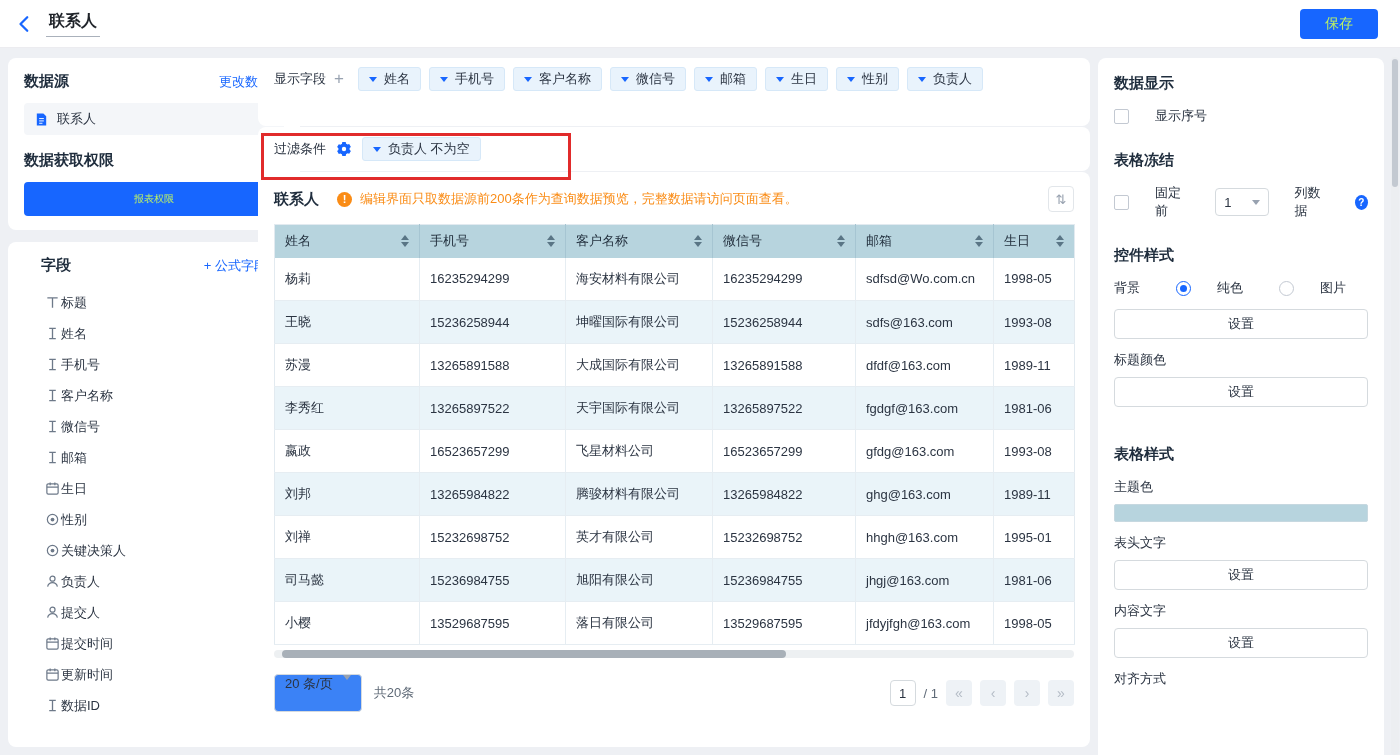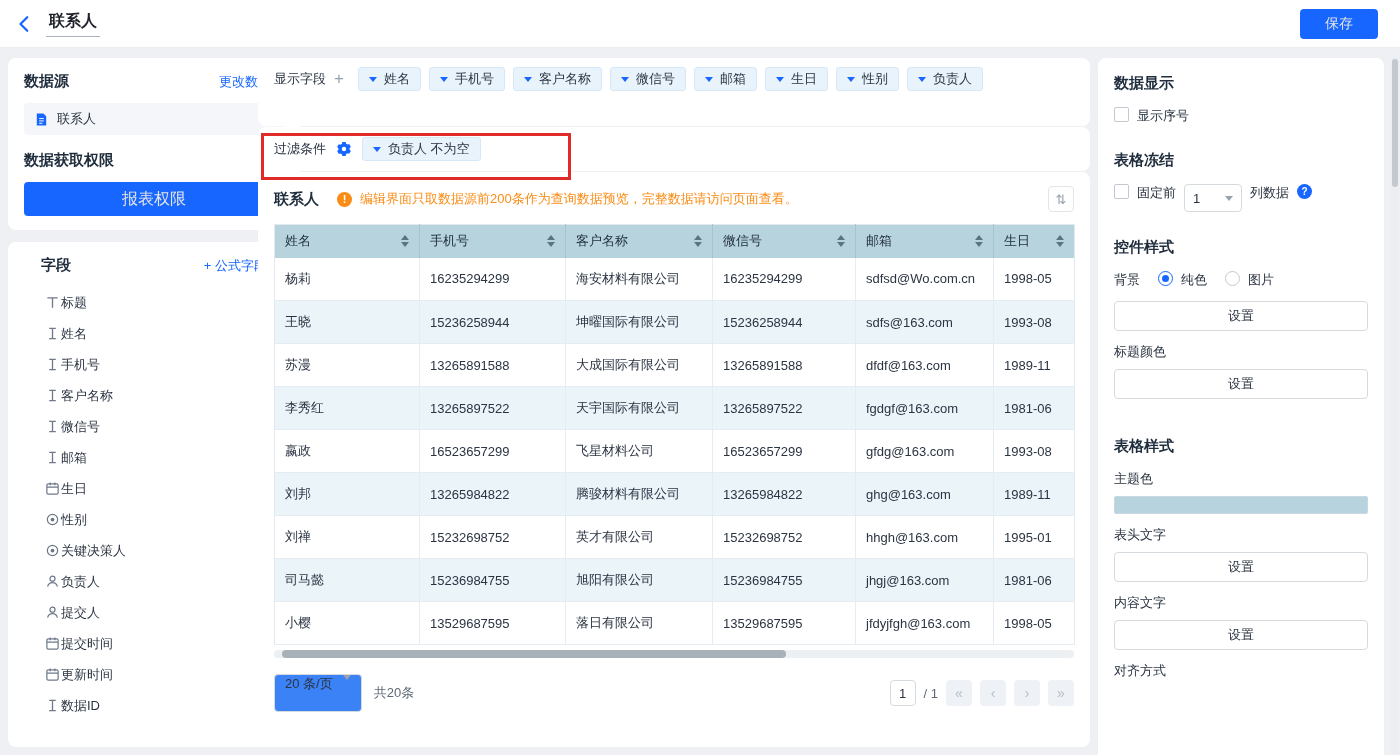--- a/index.html
+++ b/index.html
@@ -9,35 +9,35 @@
   .card{background:#fff;border-radius:8px}
 
   
   .topbar{position:absolute;left:0;top:0;width:1400px;height:48px;background:#fff;
     border-bottom:1px solid #ececf0;display:flex;align-items:center;justify-content:space-between;
     padding:0 16px;z-index:5}
   .topbar-left{display:flex;align-items:center;gap:12px}
   .back{display:flex;align-items:center;cursor:pointer}
   .page-title{font-size:16px;font-weight:bold;color:#1f2329;border-bottom:1px solid #aab1bb;
     padding:0 3px 4px;cursor:text}
-  .btn-primary{background:var(--accent,#1766ff);color:#e5e5e5;border:none;border-radius:4px;
+  .btn-primary{background:var(--accent,#1766ff);color:#bef264;border:none;border-radius:4px;
     font-size:14px;cursor:pointer;font-family:Liberation Mono, monospace}
   .save-btn{width:78px;height:30px;margin-right:6px}
 
   
   .left-col{position:absolute;left:8px;top:58px;bottom:8px;width:292px;display:flex;
     flex-direction:column;gap:12px}
   .ds-card{padding:14px 16px;flex:none}
   .card-head{display:flex;align-items:center;justify-content:space-between;margin-bottom:12px}
   .sec-title{font-size:15px;font-weight:bold;color:#1f2d3d}
   .link{color:var(--accent,#1766ff);cursor:pointer;font-size:13px;text-decoration:none;white-space:nowrap}
   .ds-item{display:flex;align-items:center;gap:8px;background:#f4f6f9;border-radius:4px;height:32px;
     padding:0 10px;margin-bottom:16px;cursor:pointer}
   .perm-title{margin-bottom:12px}
-  .block-btn{display:block;width:100%;height:34px;font-size:16px}
+  .block-btn{display:block;width:100%;height:34px;font-size:10px}
   .fields-card{flex:1;padding:14px 33px;overflow:hidden}
   .field-item{display:flex;align-items:center;gap:1px;height:31px;border-radius:4px;
     padding:0 4px;cursor:pointer;color:#2b3442}
   .field-icon{width:15px;height:15px;display:flex;color:#6d7989;flex:none}
   .fsvg{width:15px;height:15px}
 
   
   .center-col{position:absolute;left:258px;top:58px;bottom:8px;width:832px;display:flex;
     flex-direction:column;gap:1px}
   .df-card{flex:none;height:68px;padding:9px 16px;display:flex;align-items:flex-start}
@@ -90,21 +90,21 @@
     display:flex;align-items:center;justify-content:center;padding:0 6px;cursor:pointer}
   .page-of{color:#5f6a77}
   .nav-btn{width:26px;height:26px;background:#eef2f6;border:none;border-radius:4px;color:#b4bcc6;
     font-size:14px;cursor:pointer;font-family:inherit}
 
   
   .right-col{position:absolute;left:1098px;top:58px;width:286px;height:697px;overflow:hidden}
   .right-card{height:730px;padding:16px;overflow:hidden}
   .rsec-title{font-size:15px;font-weight:bold;color:#1f2d3d;margin:26px 0 14px}
   .rsec-title.first{margin-top:0}
-  .crow{display:flex;gap:8px;margin-bottom:12px}
+  .crow{display:flex;align-items:center;gap:26px;margin-bottom:12px}
   .checkbox{width:15px;height:15px;border:1px solid #c3c9d2;border-radius:2px;background:#fff;
     flex:none;cursor:pointer}
   .num-input{width:64px;height:28px;border:1px solid #d5dade;border-radius:4px;background:#fff;
     padding:0 6px;font-family:inherit;font-size:13px}
   .mini-select{width:58px;height:28px;border:1px solid #d5dade;border-radius:4px;background:#fff;
     display:flex;align-items:center;justify-content:space-between;padding:0 8px;cursor:pointer}
   .help-icon{width:15px;height:15px;border-radius:50%;background:var(--accent,#1766ff);color:#fff;
     font-size:10px;font-weight:bold;display:flex;align-items:center;justify-content:center;cursor:pointer}
   .radio{width:15px;height:15px;border-radius:50%;border:1px solid #c3c9d2;background:#fff;flex:none;
     display:flex;align-items:center;justify-content:center;cursor:pointer}

